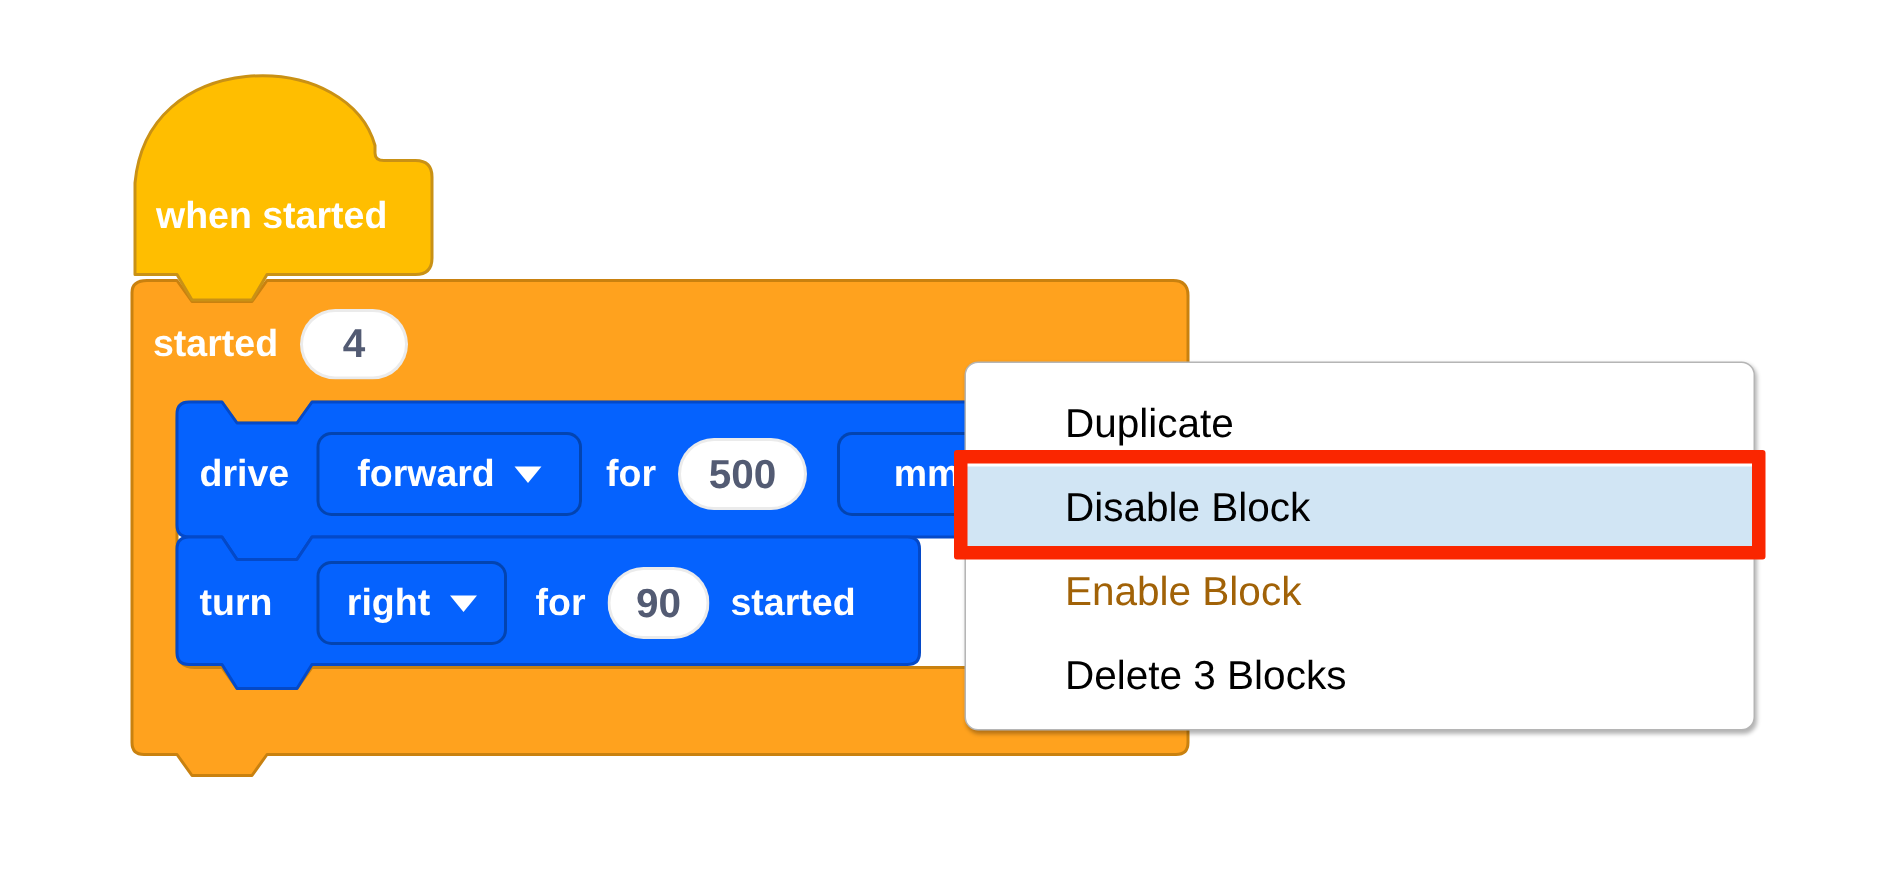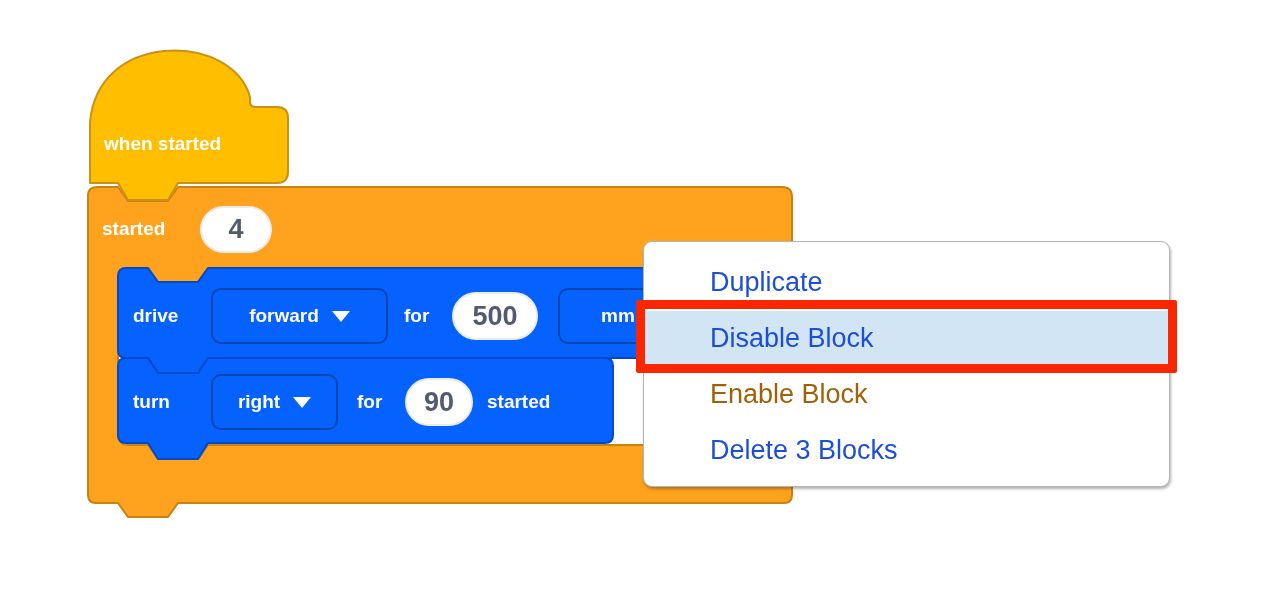--- a/index.html
+++ b/index.html
@@ -1,36 +1,36 @@
 <!DOCTYPE html>
 <html><head>
 <meta charset="utf-8">
 <style>
   html,body{margin:0;padding:0;background:#fff;}
   #stage{position:relative;width:1264px;height:594px;background:#ffffff;overflow:hidden;
          font-family:"Liberation Sans",sans-serif;}
   #blocks-svg{position:absolute;left:0;top:0;z-index:1;}
 
   .ovl{position:absolute;z-index:2;display:flex;align-items:center;}
-  .block-label{color:#ffffff;font-weight:bold;font-size:19px;white-space:nowrap;}
+  .block-label{color:#ffffff;font-weight:bold;font-size:25px;white-space:nowrap;}
   .num-oval{background:#ffffff;border:2px solid rgba(0,0,0,0.08);border-radius:26px;
             color:#535B73;font-weight:bold;font-size:27px;
             display:flex;align-items:center;justify-content:center;box-sizing:border-box;}
   .dropdown{background:#0562FE;border:2px solid rgba(0,0,0,0.30);border-radius:10px;
             display:flex;align-items:center;justify-content:center;gap:13px;
             box-sizing:border-box;text-align:right;}
   .dd-arrow{width:0;height:0;border-left:9px solid transparent;border-right:9px solid transparent;
             border-top:11px solid #ffffff;}
 
   #context-menu{position:absolute;left:643px;top:241px;width:527px;height:246px;z-index:3;
                 background:#ffffff;border:1px solid #b5b5b5;border-radius:9px;
                 box-shadow:1px 2px 3px rgba(0,0,0,0.3);box-sizing:border-box;
                 padding-top:13px;}
   .menu-item{height:54px;margin-bottom:2px;display:flex;align-items:center;
-             padding-left:66px;font-size:27px;color:#1d4ed8;}
+             padding-left:66px;font-size:27px;color:#000000;}
   .menu-item.highlighted{background:#D1E5F4;}
   .menu-item.disabled{color:#a16207;}
 
   #red-annotation{position:absolute;left:636px;top:300px;width:541px;height:73px;
                   border:9px solid #FA2600;border-radius:2px;box-sizing:border-box;
                   z-index:4;}
 </style>
 </head>
 <body>
 

